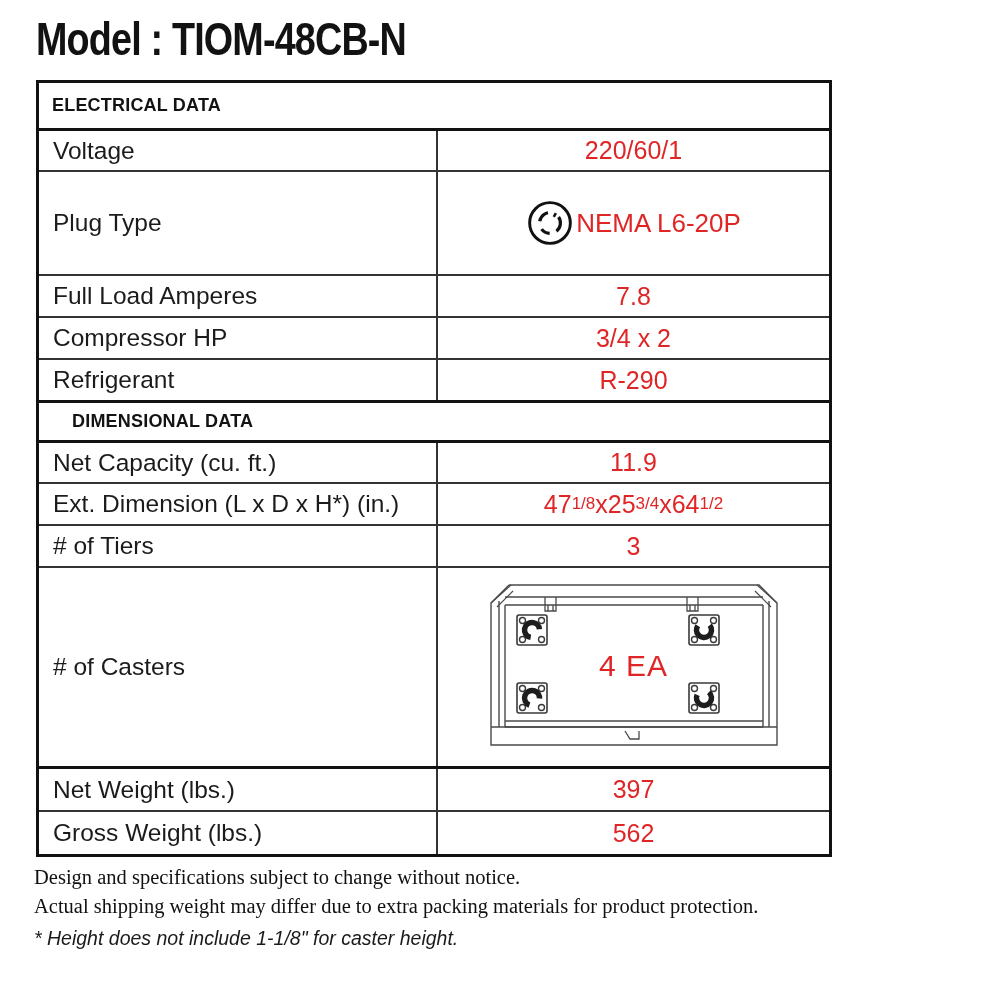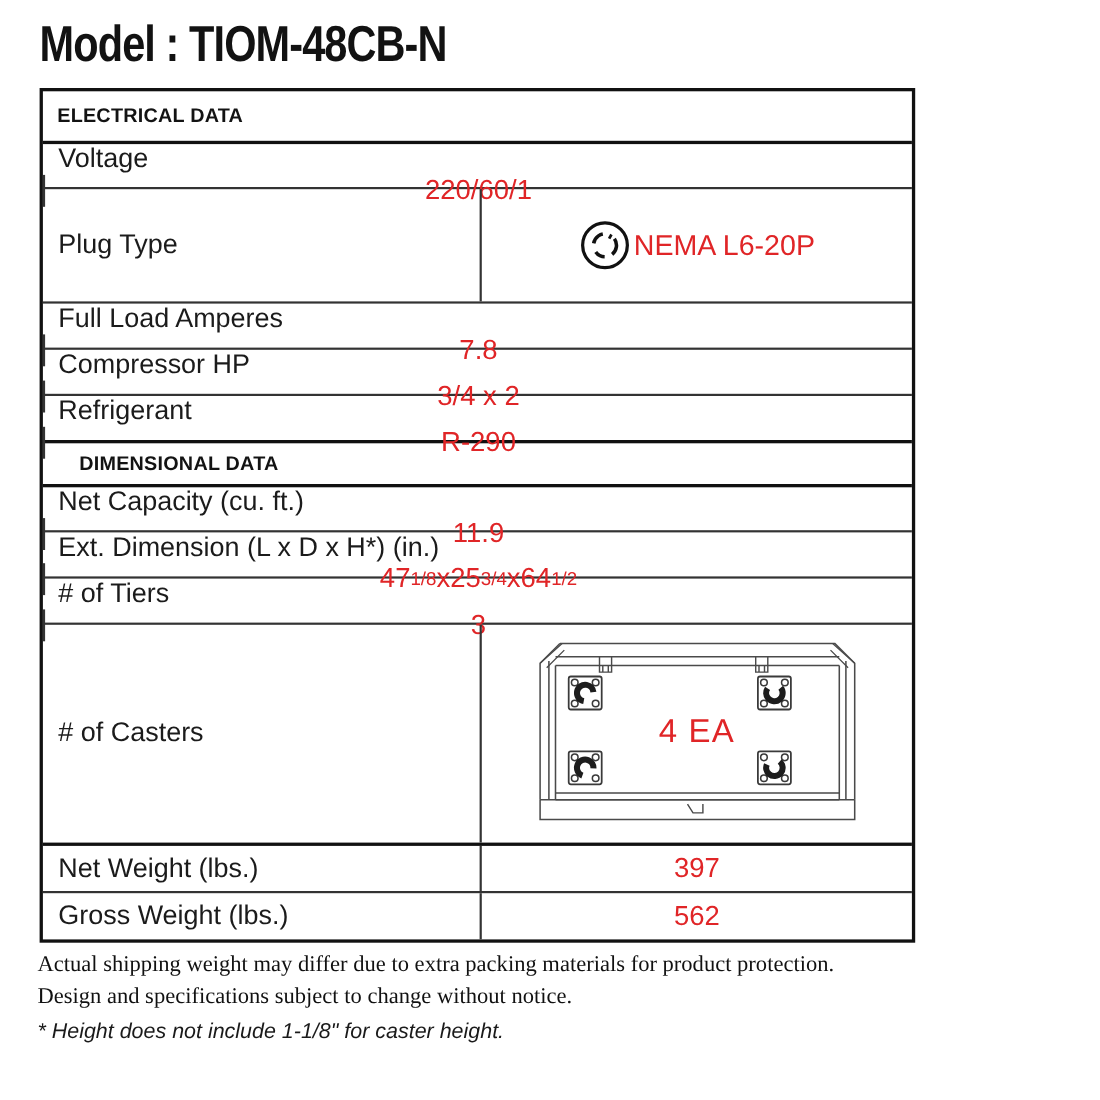--- a/index.html
+++ b/index.html
@@ -31,21 +31,21 @@
     width: 796px;
     border: 3px solid #111;
     background: #fff;
   }
   .row { display: flex; align-items: stretch; border-top: 2px solid #333; }
   .row:first-child { border-top: none; }
   .row.bt3 { border-top: 3px solid #111; }
 
   .h-section-e { height: 45px; }
   .h-section-d { height: 40px; padding-left: 20px; }
-  .h-std  { height: 42px; flex-direction: column; }
+  .h-std  { height: 42px; }
   .h-plug { height: 104px; }
   .h-cast { height: 200px; }
   .h-wt   { height: 44px; }
 
   .section-cell {
     flex: 1; display: flex; align-items: center;
     padding-left: 13px;
     font-size: 18px; font-weight: bold; letter-spacing: 0.2px;
     color: #131313;
   }
@@ -223,18 +223,18 @@
     </div>
 
     <div class="row h-wt">
       <div class="cell-label">Gross Weight (lbs.)</div>
       <div class="cell-value">562</div>
     </div>
 
   </div>
 
   <div class="footnotes">
+    <p class="fn-serif">Design and specifications subject to change without notice.</p>
     <p class="fn-serif">Actual shipping weight may differ due to extra packing materials for product protection.</p>
-    <p class="fn-serif">Design and specifications subject to change without notice.</p>
     <p class="fn-sans">* Height does not include 1-1/8" for caster height.</p>
   </div>
 
 </div>
 
 </body></html>

